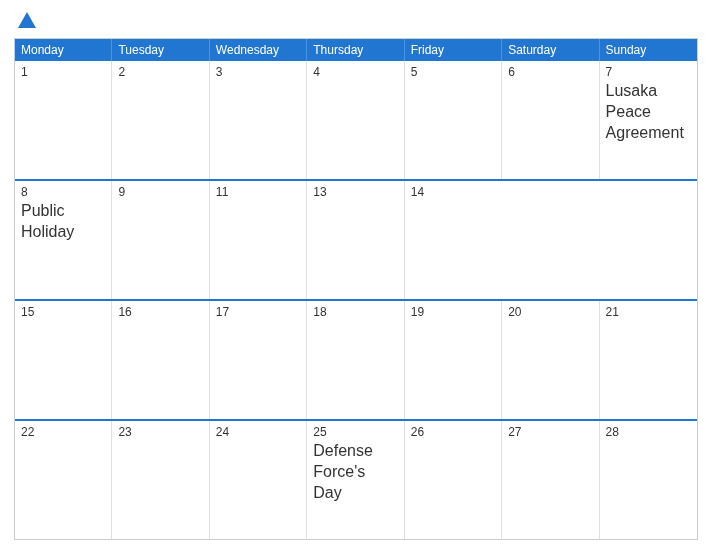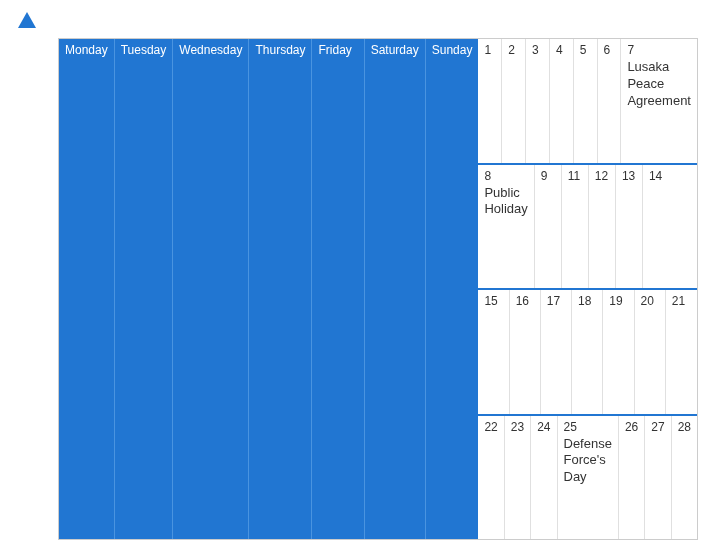--- a/index.html
+++ b/index.html
@@ -58,23 +58,22 @@
     }
     .country {
       font-size: 14px;
       color: #333;
       text-align: right;
       min-width: 90px;
     }
     .calendar {
       flex: 1;
       display: flex;
-      flex-direction: row;
+      flex-direction: column;
       border: 1px solid #ccc;
-      margin-left: 44px;
     }
     .cal-header-row {
       display: grid;
       grid-template-columns: repeat(7, 1fr);
       background: #2176d2;
     }
     .cal-header-cell {
       color: #fff;
       font-size: 12px;
       padding: 4px 6px;
@@ -109,21 +108,21 @@
     .cal-cell:last-child {
       border-right: none;
     }
     .day-num {
       font-size: 12px;
       color: #333;
       display: block;
       margin-bottom: 2px;
     }
     .event-text {
-      font-size: 13px;
+      font-size: 16px;
       color: #333;
       line-height: 1.3;
     }
     .empty-cell {
       background: #fff;
     }
   </style>
 </head>
 <body>
 
@@ -178,23 +177,20 @@
         </div>
         <div class="cal-week">
           <div class="cal-cell"><span class="day-num">8</span><span class="event-text">Public Holiday</span></div>
           <div class="cal-cell">
             <span class="day-num">9</span>
           </div>
           <div class="cal-cell">
             <span class="day-num">11</span>
           </div>
           <div class="cal-cell">
-            <span class="day-num">12</span>
-          </div>
-          <div class="cal-cell">
             <span class="day-num">13</span>
           </div>
           <div class="cal-cell">
             <span class="day-num">14</span>
           </div>
         </div>
         <div class="cal-week">
           <div class="cal-cell">
             <span class="day-num">15</span>
           </div>

